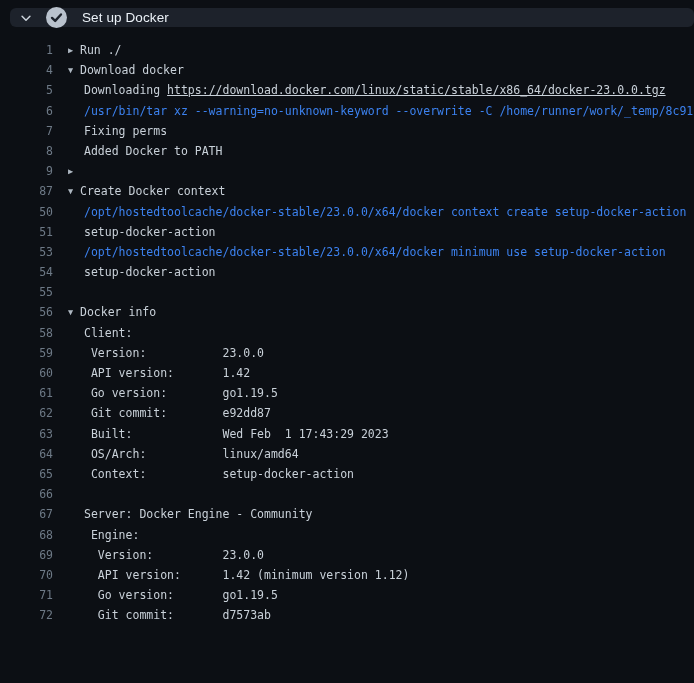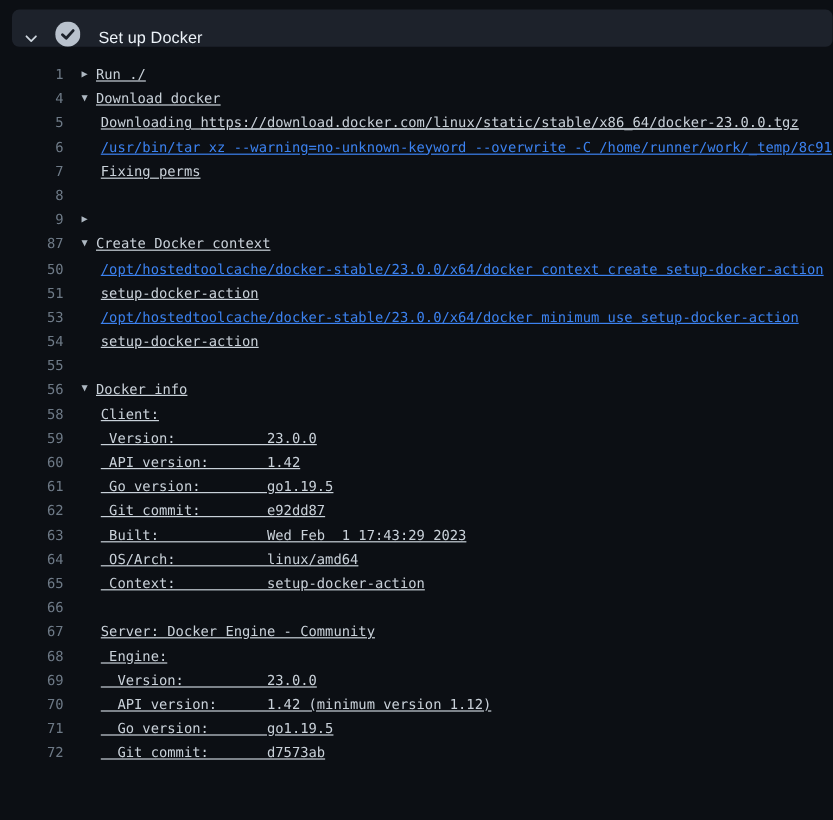--- a/index.html
+++ b/index.html
@@ -16,24 +16,24 @@
   *{box-sizing:border-box;}
   html,body{margin:0;padding:0;}
   body{
     width:694px;height:683px;overflow:hidden;
     background:var(--page-bg);
     font-family:"Liberation Sans","DejaVu Sans",sans-serif;
   }
   
   .step-header{
     margin:8px 0 0 10px;
-    height:31px;
+    height:19px;
     background:var(--header-bg);
     border-radius:6px;
-    display:flex;align-items:flex-end;
+    display:flex;align-items:center;
     padding-left:9px;
     cursor:pointer;
   }
   .chevron{
     width:14px;height:14px;flex:none;
     display:flex;align-items:center;justify-content:center;
     color:#cdd5dd;
   }
   .status{
     margin-left:13px;flex:none;
@@ -62,21 +62,21 @@
     flex:none;width:53px;text-align:right;
     color:var(--line-num);
     cursor:pointer;
     user-select:none;
   }
   .marker{
     flex:none;width:27px;padding-left:15px;
     font-size:8.5px;color:var(--marker-gray);
     cursor:pointer;line-height:20.2px;
   }
-  .content{flex:none;text-decoration:underline;}
+  .content{flex:none;}
   .log-row:not(.group) .content{padding-left:4px;text-align:right;}
   .content.cmd{color:var(--accent-blue);}
   .log-link{
     color:var(--log-text);
     text-decoration:underline;
     cursor:pointer;
   }
 </style>
 </head>
 <body>
@@ -95,21 +95,21 @@
   </span>
   <span class="step-title">Set up Docker</span>
 </div>
 
 <div class="log">
     <div class="log-row group"><span class="line-num">1</span><span class="marker">▶</span><span class="content">Run ./</span></div>
     <div class="log-row group"><span class="line-num">4</span><span class="marker">▼</span><span class="content">Download docker</span></div>
     <div class="log-row"><span class="line-num">5</span><span class="marker"></span><span class="content">Downloading <a class="log-link">https://download.docker.com/linux/static/stable/x86_64/docker-23.0.0.tgz</a></span></div>
     <div class="log-row"><span class="line-num">6</span><span class="marker"></span><span class="content cmd">/usr/bin/tar xz --warning=no-unknown-keyword --overwrite -C /home/runner/work/_temp/8c91</span></div>
     <div class="log-row"><span class="line-num">7</span><span class="marker"></span><span class="content">Fixing perms</span></div>
-    <div class="log-row"><span class="line-num">8</span><span class="marker"></span></div>
+    <div class="log-row"><span class="line-num">8</span><span class="marker"></span><span class="content">Added Docker to PATH</span></div>
     <div class="log-row group"><span class="line-num">9</span><span class="marker">▶</span></div>
     <div class="log-row group"><span class="line-num">87</span><span class="marker">▼</span><span class="content">Create Docker context</span></div>
     <div class="log-row"><span class="line-num">50</span><span class="marker"></span><span class="content cmd">/opt/hostedtoolcache/docker-stable/23.0.0/x64/docker context create setup-docker-action</span></div>
     <div class="log-row"><span class="line-num">51</span><span class="marker"></span><span class="content">setup-docker-action</span></div>
     <div class="log-row"><span class="line-num">53</span><span class="marker"></span><span class="content cmd">/opt/hostedtoolcache/docker-stable/23.0.0/x64/docker minimum use setup-docker-action</span></div>
     <div class="log-row"><span class="line-num">54</span><span class="marker"></span><span class="content">setup-docker-action</span></div>
     <div class="log-row"><span class="line-num">55</span><span class="marker"></span></div>
     <div class="log-row group"><span class="line-num">56</span><span class="marker">▼</span><span class="content">Docker info</span></div>
     <div class="log-row"><span class="line-num">58</span><span class="marker"></span><span class="content">Client:</span></div>
     <div class="log-row"><span class="line-num">59</span><span class="marker"></span><span class="content"> Version:           23.0.0</span></div>

